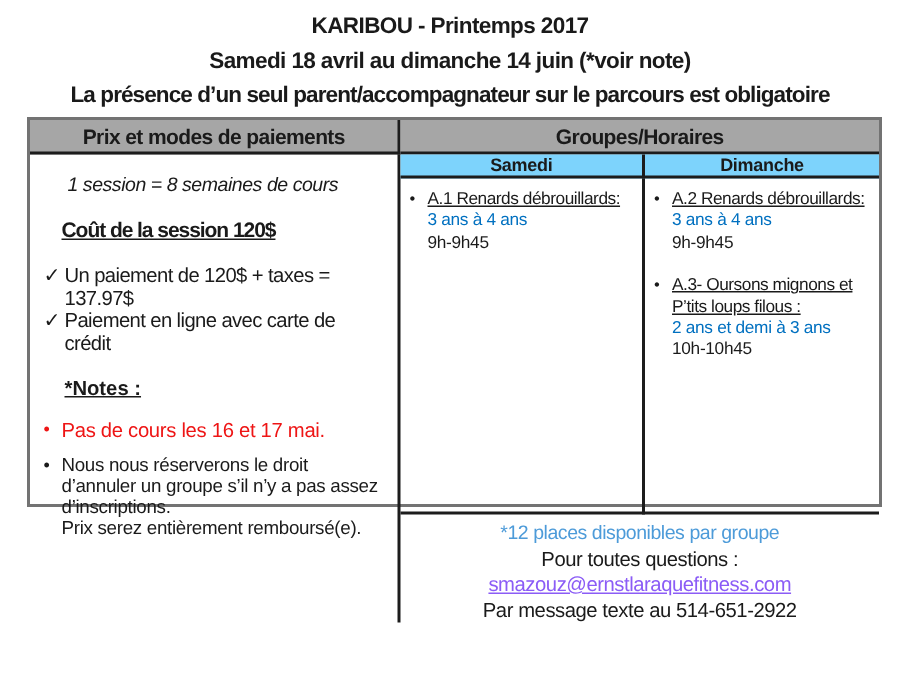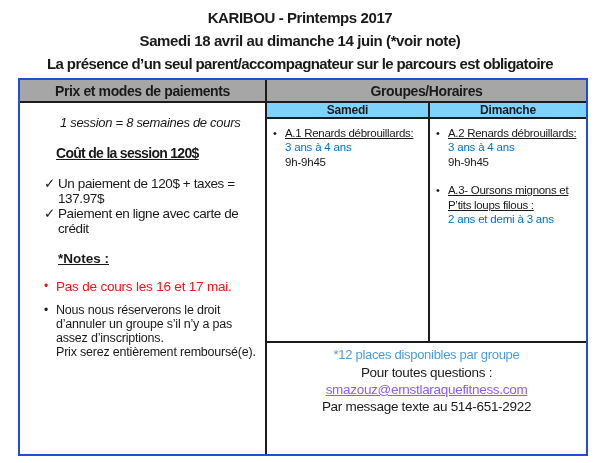--- a/index.html
+++ b/index.html
@@ -16,22 +16,22 @@
   
   .titles { position:absolute; top:10px; left:0; width:600px; text-align:center; }
   .t1, .t2, .t3 { font-weight:bold; font-size:15px; letter-spacing:-0.4px; line-height:1.0; }
   .t1 { margin-bottom:8px; }
   .t2 { margin-bottom:8px; }
   .t3 { letter-spacing:-0.6px; }
 
   
   .sched-table {
     position:absolute; left:18px; top:78px;
-    width:570px; height:378px;
-    border:2px solid #1d4ed8;
+    width:570px; height:260px;
+    border:2px solid #737373;
     display:grid;
     grid-template-columns:247px 163px 1fr;
     grid-template-rows:23px 16px 224px 1fr;
     background:#fff;
   }
   .bR { border-right:2px solid #1c1c1c; }
   .bB { border-bottom:2px solid #1c1c1c; }
 
   .hdr {
     background:#a6a6a6;
@@ -43,21 +43,21 @@
 
   .sub {
     background:#7dd3fc;
     display:flex; align-items:center; justify-content:center;
     font-weight:bold; font-size:12px; letter-spacing:-0.2px;
   }
   .sub-sam { grid-column:2; grid-row:2; }
   .sub-dim { grid-column:3; grid-row:2; }
 
   
-  .left-cell { grid-column:1; grid-row:2 / span 3; padding:8px 8px 0 24px; overflow:hidden; }
+  .left-cell { grid-column:1; grid-row:2 / span 3; padding:8px 8px 0 9px; overflow:hidden; }
   .session-info { font-style:italic; font-size:13px; margin:4px 0 0 16px; letter-spacing:-0.3px; }
   .cost-heading { font-weight:bold; font-size:14px; text-decoration:underline; margin:15px 0 0 12px; letter-spacing:-0.7px; }
   .chk-list { margin-top:15px; }
   .chk-row { display:flex; font-size:13.5px; letter-spacing:-0.4px; line-height:1.12; }
   .chk-glyph { width:14px; flex:0 0 14px; }
   .notes-heading { font-weight:bold; font-size:13.5px; text-decoration:underline; margin:15px 0 0 14px; }
   .note-row { display:flex; line-height:1.12; }
   .note-bullet { width:12px; flex:0 0 12px; font-size:12px; padding-top:1px; }
   .note-red { color:#ee1515; font-size:13.5px; letter-spacing:-0.2px; margin-top:13px; }
   .note-red .note-bullet { color:#ee1515; }
@@ -146,20 +146,21 @@
           <span class="grp-name">A.2 Renards débrouillards:</span>
           <div class="grp-age">3 ans à 4 ans</div>
           <div class="grp-time">9h-9h45</div>
         </span>
       </div>
       <div class="grp">
         <span class="grp-bullet">•</span>
         <span>
           <span class="grp-name">A.3- Oursons mignons et P’tits loups filous :</span>
           <div class="grp-age">2 ans et demi à 3 ans</div>
+          <div class="grp-time">10h-10h45</div>
         </span>
       </div>
     </div>
 
     <div class="footer-cell">
       <div class="places-line">*12 places disponibles par groupe</div>
       <div>Pour toutes questions :</div>
       <div><span class="email-link">smazouz@ernstlaraquefitness.com</span></div>
       <div>Par message texte au 514-651-2922</div>
     </div>

